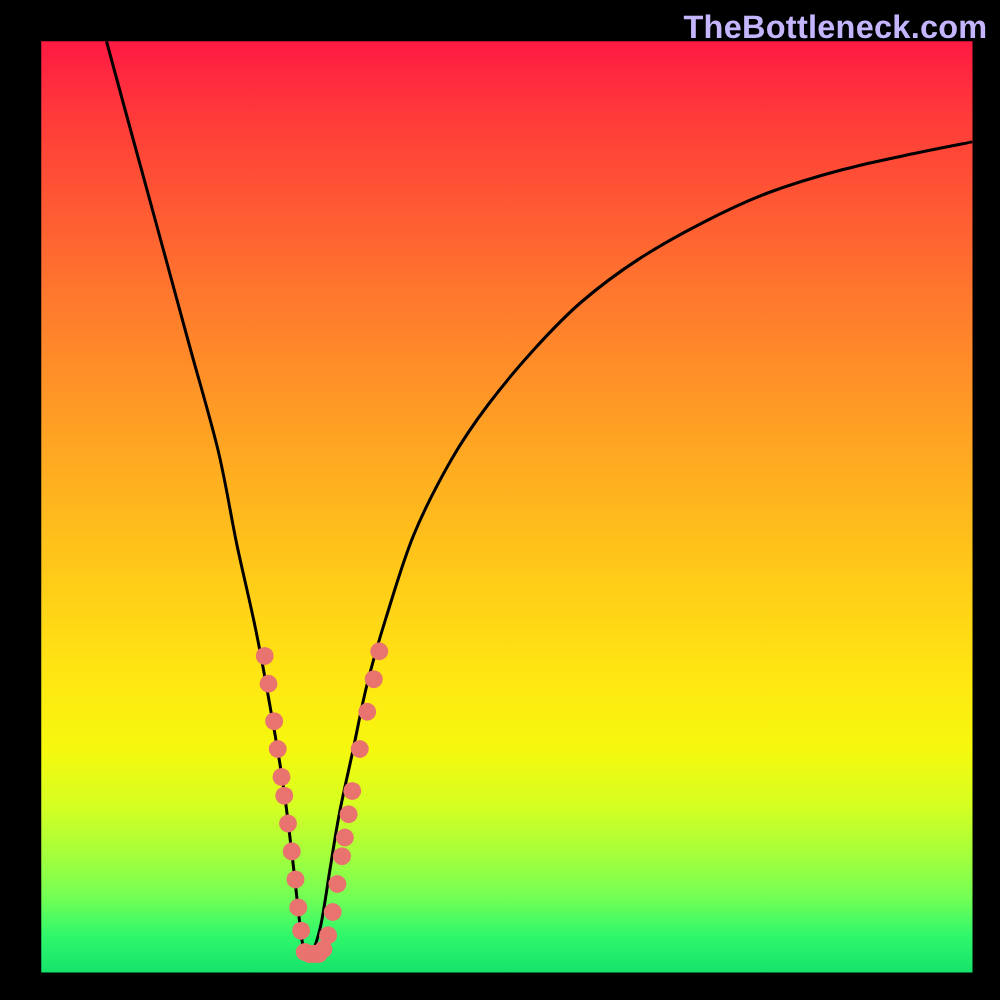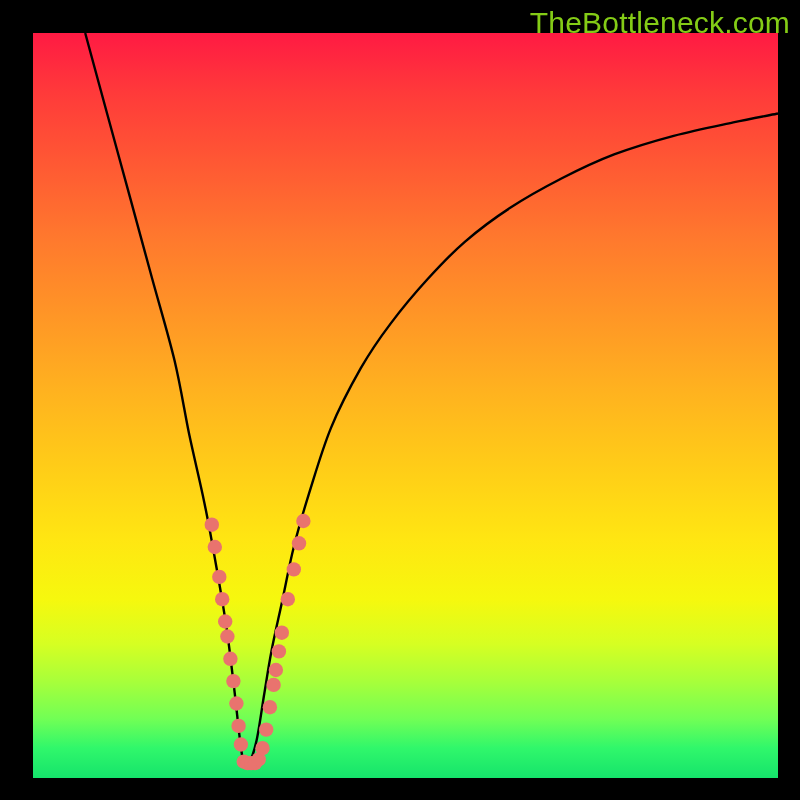--- a/index.html
+++ b/index.html
@@ -38,23 +38,23 @@
       #a8ff3a 87%,
       #72ff55 92%,
       #30f76b 96%,
       #15e36b 100%
     );
   }
   .watermark {
     position: absolute;
     top: 6px;
     right: 10px;
-    color: #84cc16;
-    font-size: 30px;
-    font-weight: 400;
+    color: #c4b5fd;
+    font-size: 26px;
+    font-weight: 700;
     letter-spacing: 0.2px;
     user-select: none;
   }
   svg.curve {
     position: absolute;
     left: 0;
     top: 0;
     width: 745px;
     height: 745px;
     overflow: visible;

